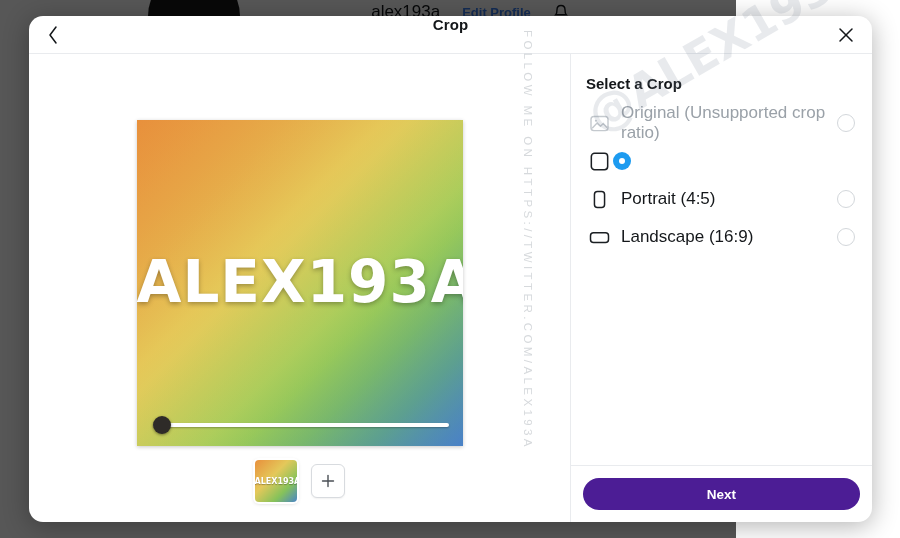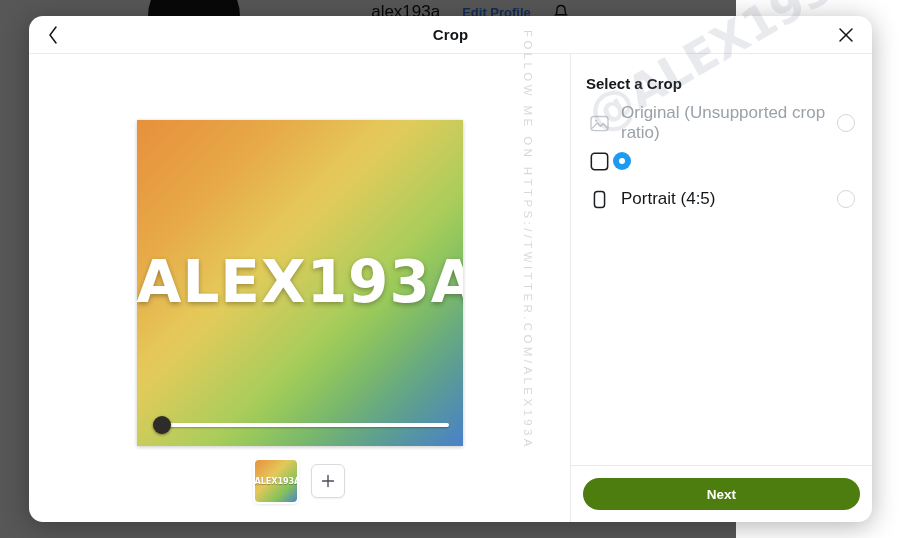--- a/index.html
+++ b/index.html
@@ -72,21 +72,21 @@
     flex-direction: column;
   }
 
   
   .modal-header {
     position: relative;
     height: 38px;
     flex: 0 0 38px;
     border-bottom: 1px solid #e9ebee;
     display: flex;
-    align-items: center;
+    align-items: flex-start;
   }
   .hdr-back {
     position: absolute;
     left: 8px; top: 4px;
     width: 32px; height: 30px;
     display: flex; align-items: center; justify-content: center;
     cursor: pointer;
   }
   .hdr-close {
     position: absolute;
@@ -307,21 +307,21 @@
     display: flex;
     align-items: center;
     justify-content: center;
     padding: 0 12px;
   }
   .next-button {
     width: 100%;
     height: 32px;
     border: none;
     border-radius: 16px;
-    background: #4d7c0f;
+    background: #4c1d95;
     color: #ffffff;
     font-family: "Liberation Sans", sans-serif;
     font-size: 13.5px;
     font-weight: bold;
     cursor: pointer;
   }
 
   
   .wm-vertical {
     position: absolute;
@@ -444,20 +444,29 @@
           <div class="crop-option">
             <span class="opt-icon">
               <svg width="15" height="19" viewBox="0 0 16 20" fill="none" stroke="#1b1f23" stroke-width="1.6">
                 <rect x="2.6" y="1.4" width="10.8" height="17.2" rx="3.2"></rect>
               </svg>
             </span>
             <span class="opt-label">Portrait (4:5)</span>
             <span class="radio"></span>
           </div>
 
+          <div class="crop-option">
+            <span class="opt-icon">
+              <svg width="21" height="15" viewBox="0 0 22 16" fill="none" stroke="#1b1f23" stroke-width="1.6">
+                <rect x="1.4" y="3" width="19.2" height="10.4" rx="3.2"></rect>
+              </svg>
+            </span>
+            <span class="opt-label">Landscape (16:9)</span>
+            <span class="radio"></span>
+          </div>
         </div>
 
         <div class="options-footer">
           <button class="next-button">Next</button>
         </div>
       </div>
     </div>
   </div>
 
   <div class="wm-vertical">FOLLOW ME ON HTTPS://TWITTER.COM/ALEX193A</div>

